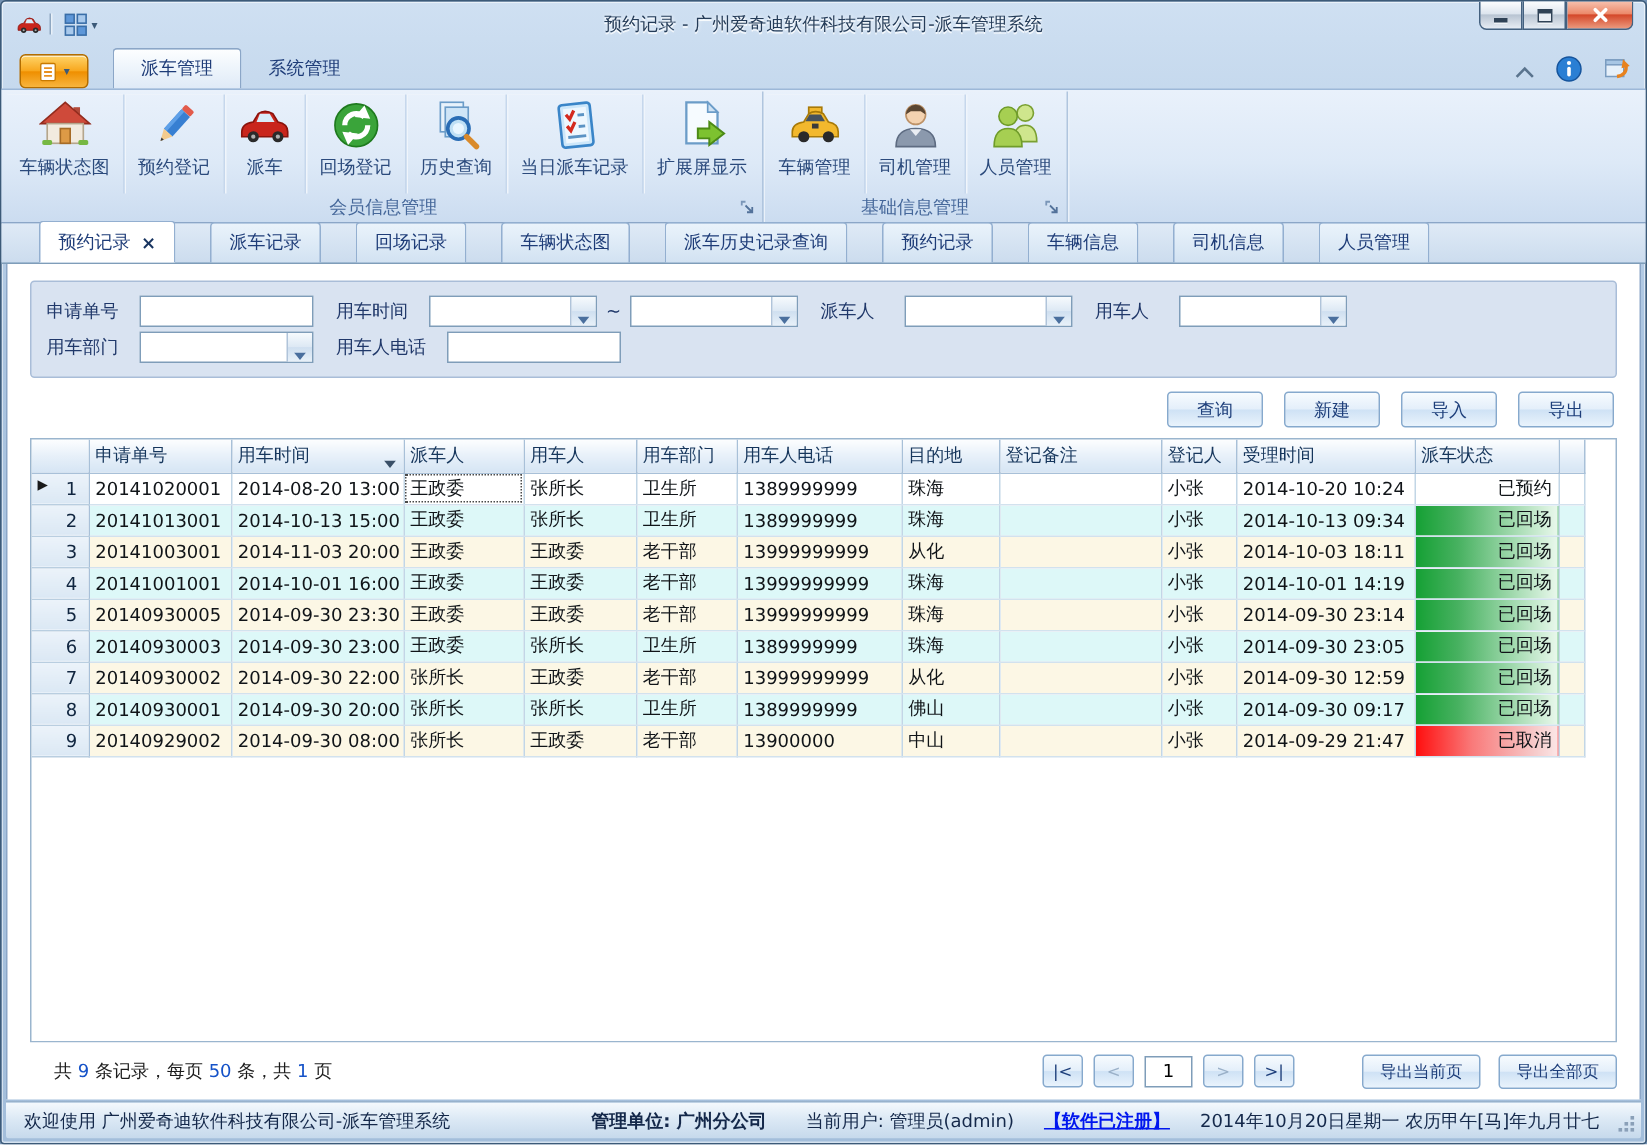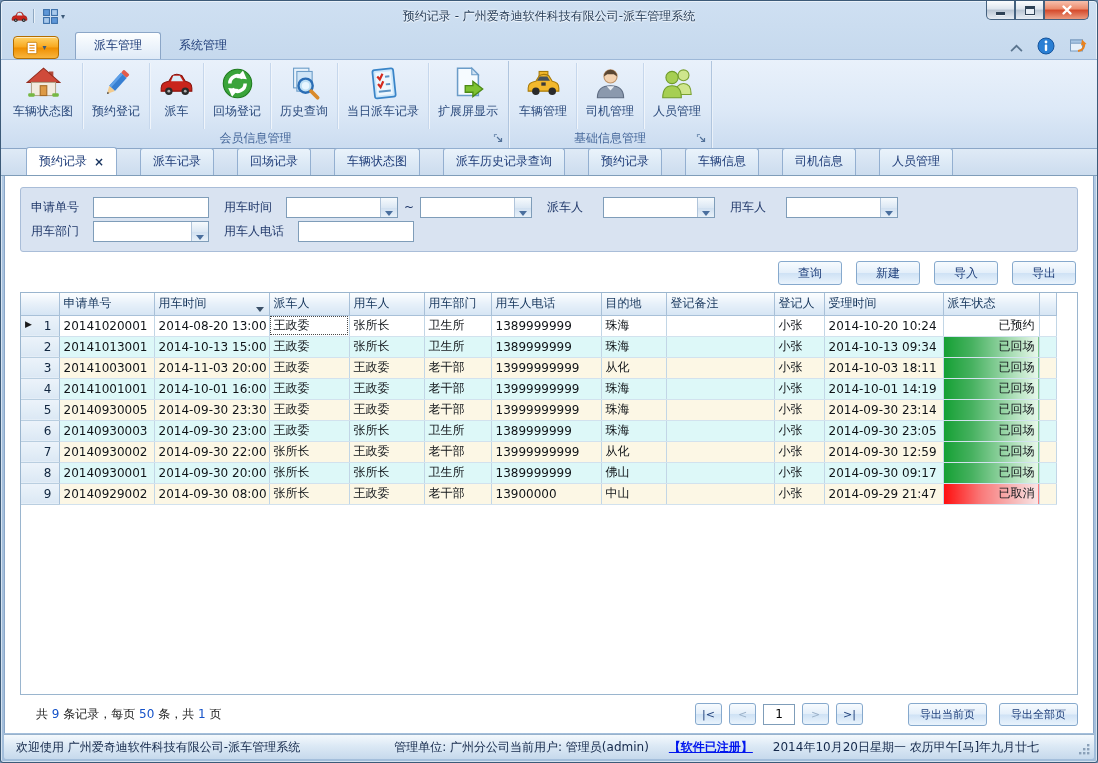--- a/index.html
+++ b/index.html
@@ -115,22 +115,22 @@
     display:flex; align-items:center; justify-content:center; font-size:11px; }
   .pbtn.disabled { color:#9ab0c8; }
   .pnum { width:32px; height:21px; border:1px solid #7f9db9; text-align:center; font:inherit; background:#fff; }
   .ebtn { padding:0 11px; width:auto; margin-left:5px; height:23px; }
   .pager .gap { width:26px; }
 
   
   .statusbar { flex:none; height:25px; margin:1px 3px 3px; border-top:1px solid #98b2cc; border-radius:0 0 2px 2px;
     background:linear-gradient(#f4f9fd,#dce9f5 45%,#c6d9ec); display:flex; align-items:center;
     padding:0 12px; color:#14284a; position:relative; }
-  .sb-org { margin-left:94px; }
-  .sb-user { }
+  .sb-org { margin-left:94px;font-weight:bold; }
+  .sb-user { margin-left:26px; }
   .sb-reg { margin-left:20px; color:#0016ee; text-decoration:underline; font-weight:bold; }
   .sb-date { margin-left:20px; }
   .grip { position:absolute; right:3px; bottom:3px; width:13px; height:13px; }
 </style>
 </head>
 <body>
 
 <div id="stage">
 <div class="window">
 

